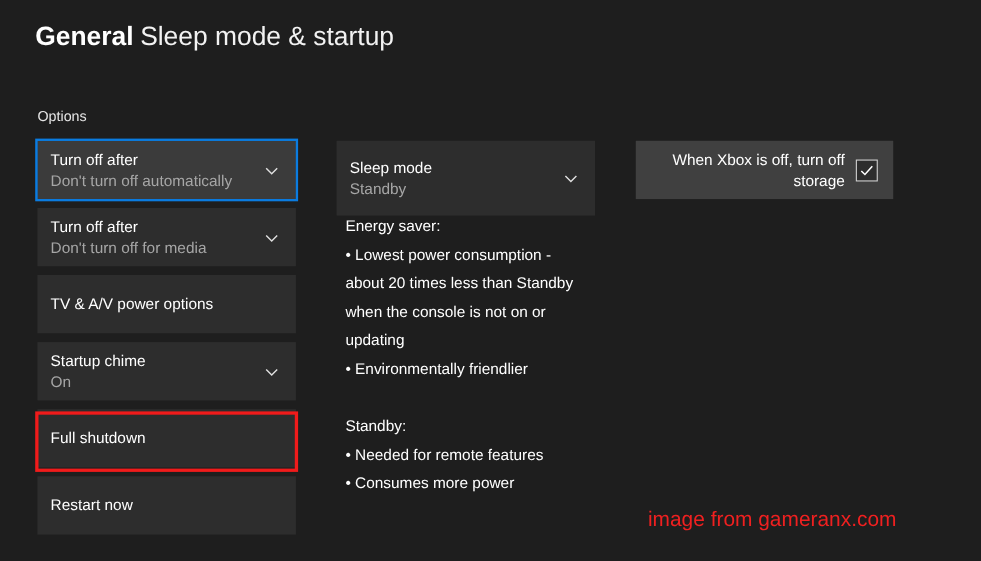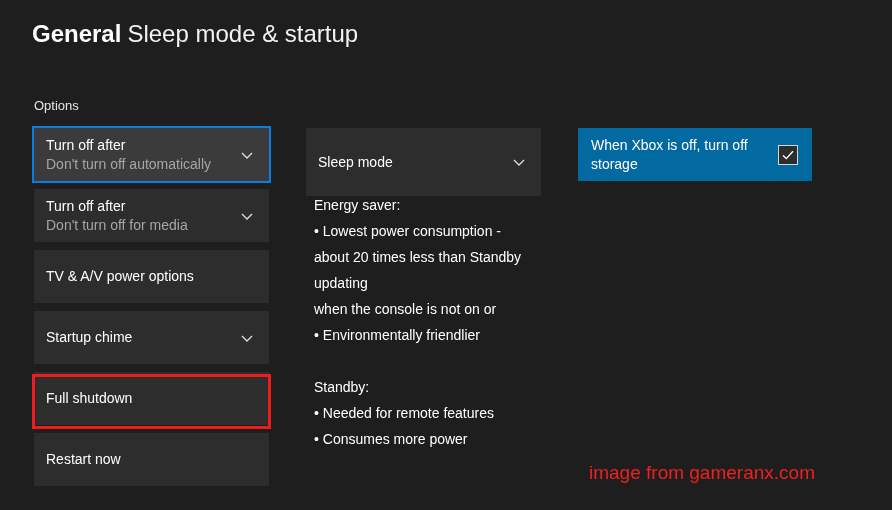--- a/index.html
+++ b/index.html
@@ -140,24 +140,25 @@
   #desc-block .spacer { height: 22px; }
 
   
   #storage-panel {
     position: absolute;
     left: 578px;
     top: 128px;
     width: 234px;
     height: 53px;
     box-sizing: border-box;
-    background: #0369a1;
+    background: #404040;
     padding: 0 44px 0 13px;
     display: flex;
     align-items: center;
+    text-align: right;
   }
   #storage-label {
     font-size: 14px;
     line-height: 19px;
     color: #ffffff;
   }
   #storage-checkbox {
     position: absolute;
     right: 14px;
     top: 50%;
@@ -214,20 +215,21 @@
         </svg>
     </span>
   </div>
 
   <div class="opt-item single">
     <div class="opt-title">TV &amp; A/V power options</div>
   </div>
 
   <div class="opt-item">
     <div class="opt-title">Startup chime</div>
+    <div class="opt-sub">On</div>
     <span class="chev">
       <svg width="16" height="16" viewBox="0 0 16 16">
           <path d="M3 6 L8 11 L13 6" fill="none" stroke="#e0e0e0" stroke-width="1.3"></path>
         </svg>
     </span>
   </div>
 
   <div class="opt-item single">
     <div class="opt-title">Full shutdown</div>
   </div>
@@ -235,33 +237,34 @@
   <div class="opt-item single">
     <div class="opt-title">Restart now</div>
   </div>
 
 </div>
 
 <div id="annot-box"></div>
 
 <div id="sleep-panel">
   <div class="opt-title">Sleep mode</div>
+  <div class="opt-sub">Standby</div>
   <span class="chev">
     <svg width="16" height="16" viewBox="0 0 16 16">
         <path d="M3 6 L8 11 L13 6" fill="none" stroke="#e0e0e0" stroke-width="1.3"></path>
       </svg>
   </span>
 </div>
 
 <div id="desc-block">
   <div class="para">Energy saver:</div>
   <div class="para">• Lowest power consumption -</div>
   <div class="para">about 20 times less than Standby</div>
+  <div class="para">when the console is not on or</div>
   <div class="para">updating</div>
-  <div class="para">when the console is not on or</div>
   <div class="para">• Environmentally friendlier</div>
   <div class="spacer"></div>
   <div class="para">Standby:</div>
   <div class="para">• Needed for remote features</div>
   <div class="para">• Consumes more power</div>
 </div>
 
 <div id="storage-panel">
   <div id="storage-label">When Xbox is off, turn off storage</div>
   <span id="storage-checkbox">

